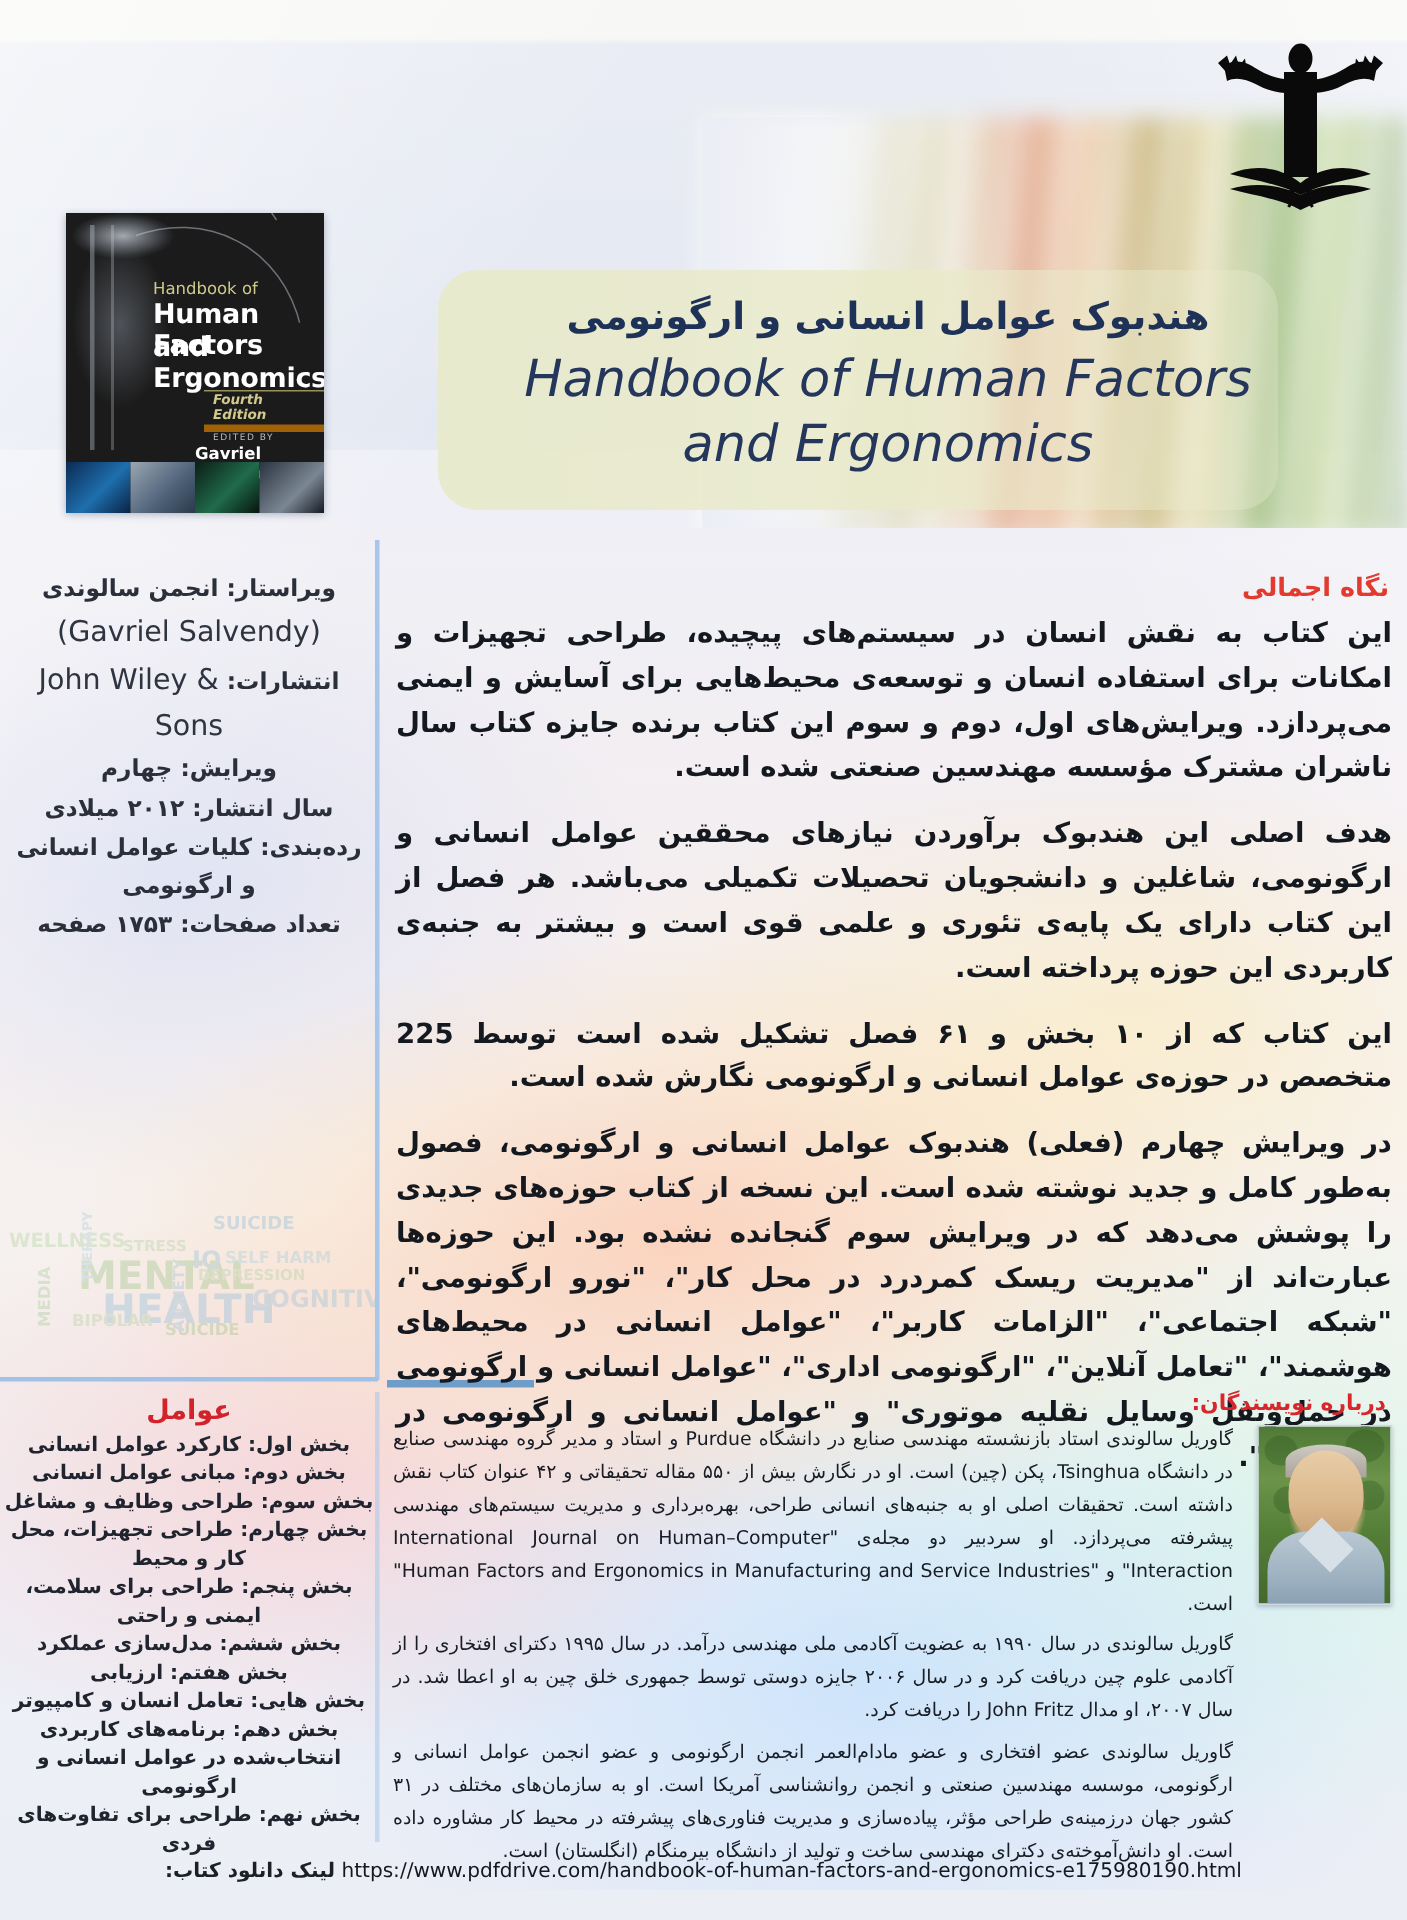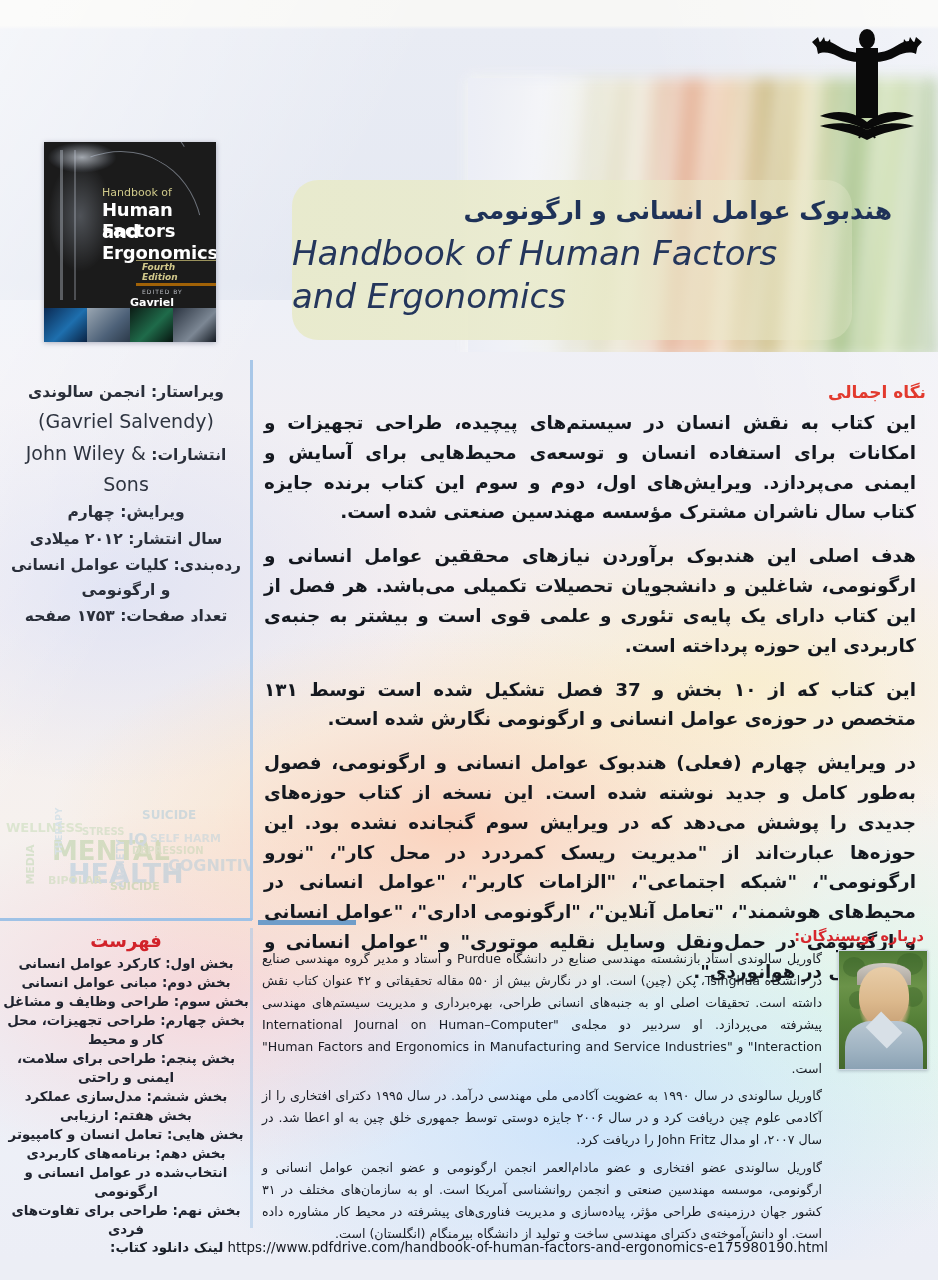--- a/index.html
+++ b/index.html
@@ -76,20 +76,21 @@
     position:absolute;right:0;top:56px;width:470px;height:280px;
     background:linear-gradient(90deg,rgba(236,238,246,1) 0%,rgba(236,238,246,0) 30%);
   }
   .hero-card{
     position:absolute;left:292px;top:158px;width:560px;height:160px;
     border-radius:26px;
     background:linear-gradient(90deg,rgba(232,234,203,.94) 0%,rgba(233,234,200,.80) 52%,rgba(236,236,210,.30) 100%);
   }
   .hero-text{
     position:absolute;left:292px;top:160px;width:600px;height:160px;
+    text-align:center;
     color:#1d3055;
   }
   .hero-fa{
     font-size:25px;font-weight:700;line-height:1.5;
     color:#1e3258;letter-spacing:0;
     margin:10px 0 0 0;
   }
   .hero-en{
     font-size:34px;line-height:1.16;font-weight:400;
     color:#24365c;direction:ltr;
@@ -118,21 +119,21 @@
       radial-gradient(closest-side at 48% 45%, rgba(180,190,206,.40), rgba(0,0,0,0) 70%);
     opacity:.85;
   }
   .cover-bone{position:absolute;background:rgba(206,214,226,.70);}
   .cover-arc{
     position:absolute;border:1px solid rgba(190,200,216,.45);border-radius:50%;
     border-color:rgba(190,200,216,.5) transparent transparent transparent;
   }
   .cover-t1{position:absolute;left:58px;top:44px;color:#cfc98a;font-size:11px;font-weight:400;}
   .cover-t2{position:absolute;left:58px;top:58px;color:#fff;font-size:18px;font-weight:700;line-height:1.16;letter-spacing:-.2px;}
-  .cover-ed{position:absolute;left:92px;top:118px;color:#d2c98c;font-size:9px;font-style:italic;font-weight:700;border-top:1px solid #9a925c;border-bottom:3px solid #a16207;padding:1px 6px;}
+  .cover-ed{position:absolute;left:92px;top:118px;color:#d2c98c;font-size:9px;font-style:italic;font-weight:700;border-top:1px solid #9a925c;border-bottom:5px solid #a16207;padding:1px 6px;}
   .cover-by{position:absolute;left:98px;top:146px;color:#b9bcc2;font-size:6px;letter-spacing:1px;}
   .cover-au{position:absolute;left:86px;top:154px;color:#fff;font-size:11px;font-weight:700;}
   .cover-strip{position:absolute;left:0;bottom:0;width:172px;height:34px;display:flex;}
   .cover-strip i{flex:1;display:block;height:100%;}
   .cs1{background:linear-gradient(135deg,#0b2a53,#1e6fae 55%,#0a2344);}
   .cs2{background:linear-gradient(135deg,#9aa6b2,#4d6178 60%,#2c3a4a);}
   .cs3{background:linear-gradient(135deg,#0c1d16,#1f6b4a 55%,#07140f);}
   .cs4{background:linear-gradient(135deg,#2a3340,#7c8794 60%,#141a22);}
 
   
@@ -171,21 +172,21 @@
   .overview-h{
     position:absolute;right:12px;top:382px;
     color:#e23a2e;font-size:17px;font-weight:700;
   }
   .body-copy{
     position:absolute;left:258px;top:408px;width:668px;
     color:#14181f;font-size:18.4px;font-weight:700;line-height:1.62;
     text-align:justify;text-align-last:right;
     padding-left:6px;
   }
-  .body-copy p{margin:0 16px 14px 0;}
+  .body-copy p{margin:0 4px 14px 0;}
   .body-copy p:last-child{margin-bottom:0;}
 
   
   .authors-h{
     position:absolute;right:14px;top:916px;
     color:#d7262c;font-size:14.5px;font-weight:700;margin-top:12px;
   }
   .authors{
     position:absolute;left:262px;top:948px;width:560px;
     color:#181c24;font-size:12.6px;line-height:1.74;
@@ -320,26 +321,26 @@
 
   <div class="vline"></div>
   <div class="vline2"></div>
   <div class="hline"></div>
   <div class="hline2"></div>
 
   <div class="overview-h">نگاه اجمالی</div>
   <div class="body-copy" id="overview-body">
       <p>این کتاب به نقش انسان در سیستم‌های پیچیده، طراحی تجهیزات و امکانات برای استفاده انسان و توسعه‌ی محیط‌هایی برای آسایش و ایمنی می‌پردازد. ویرایش‌های اول، دوم و سوم این کتاب برنده جایزه کتاب سال ناشران مشترک مؤسسه مهندسین صنعتی شده است.</p>
       <p>هدف اصلی این هندبوک برآوردن نیازهای محققین عوامل انسانی و ارگونومی، شاغلین و دانشجویان تحصیلات تکمیلی می‌باشد. هر فصل از این کتاب دارای یک پایه‌ی تئوری و علمی قوی است و بیشتر به جنبه‌ی کاربردی این حوزه پرداخته است.</p>
-      <p>این کتاب که از ۱۰ بخش و 37 فصل تشکیل شده است توسط ۱۳۱ متخصص در حوزه‌ی عوامل انسانی و ارگونومی نگارش شده است.</p>
+      <p>این کتاب که از ۱۰ بخش و ۶۱ فصل تشکیل شده است توسط 225 متخصص در حوزه‌ی عوامل انسانی و ارگونومی نگارش شده است.</p>
       <p>در ویرایش چهارم (فعلی) هندبوک عوامل انسانی و ارگونومی، فصول به‌طور کامل و جدید نوشته شده است. این نسخه از کتاب حوزه‌های جدیدی را پوشش می‌دهد که در ویرایش سوم گنجانده نشده بود. این حوزه‌ها عبارت‌اند از "مدیریت ریسک کمردرد در محل کار"، "نورو ارگونومی"، "شبکه اجتماعی"، "الزامات کاربر"، "عوامل انسانی در محیط‌های هوشمند"، "تعامل آنلاین"، "ارگونومی اداری"، "عوامل انسانی و ارگونومی در حمل‌ونقل وسایل نقلیه موتوری" و "عوامل انسانی و ارگونومی در هوانوردی".</p>
     </div>
 
   <div class="toc">
-    <div class="toc-h">فهرست</div>
+    <div class="toc-h">عوامل</div>
     <ul class="toc-list" id="toc-list">
         <li>بخش اول: کارکرد عوامل انسانی</li>
         <li>بخش دوم: مبانی عوامل انسانی</li>
         <li>بخش سوم: طراحی وظایف و مشاغل</li>
         <li>بخش چهارم: طراحی تجهیزات، محل کار و محیط</li>
         <li>بخش پنجم: طراحی برای سلامت، ایمنی و راحتی</li>
         <li>بخش ششم: مدل‌سازی عملکرد</li>
         <li>بخش هفتم: ارزیابی</li>
         <li>بخش هایی: تعامل انسان و کامپیوتر</li>
         <li>بخش دهم: برنامه‌های کاربردی انتخاب‌شده در عوامل انسانی و ارگونومی</li>

